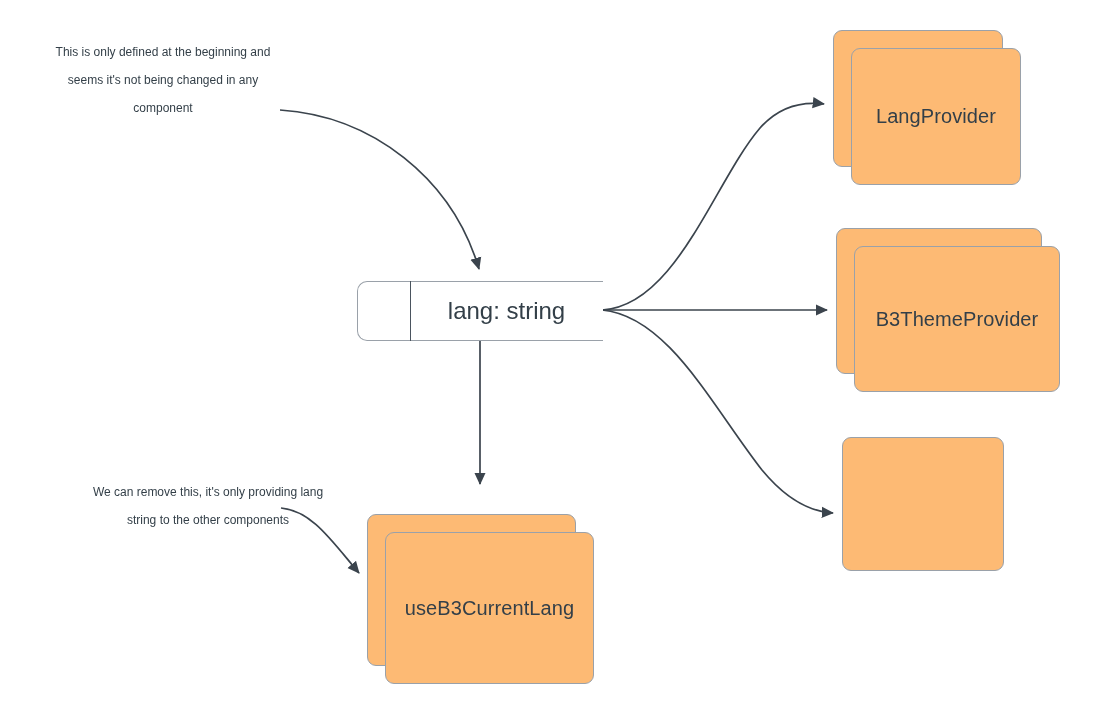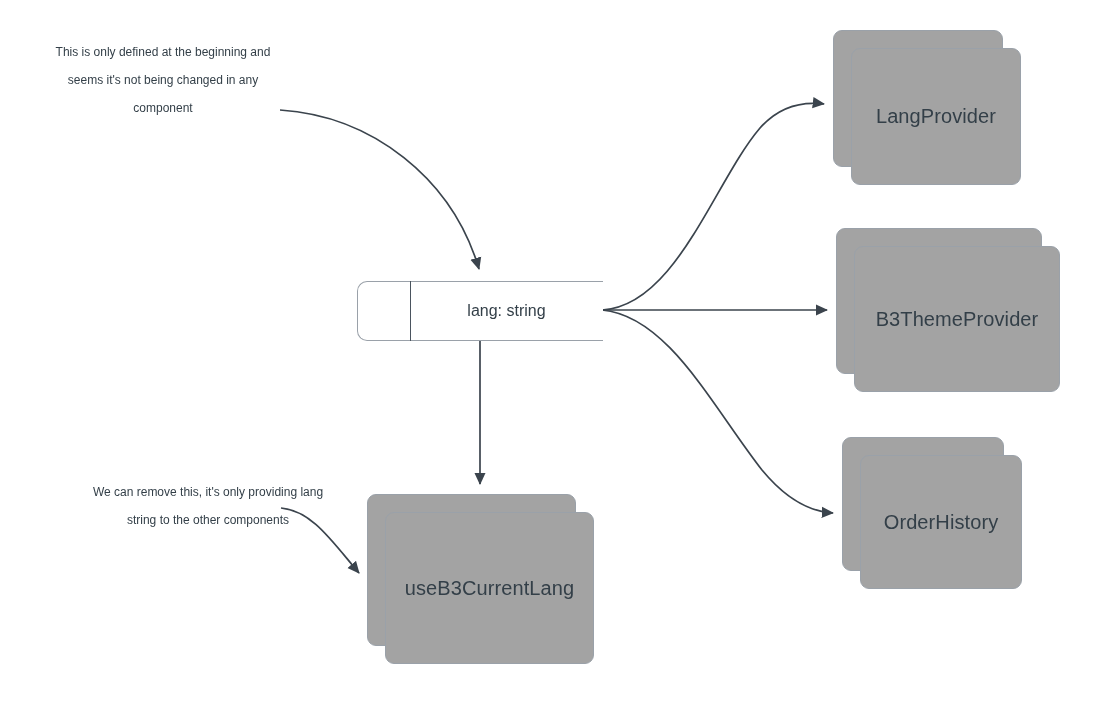--- a/index.html
+++ b/index.html
@@ -48,21 +48,21 @@
 
   
   .stack-node {
     position: absolute;
   }
   .stack-node .card-back,
   .stack-node .card-front {
     position: absolute;
     border: 1.6px solid #9aa1a9;
     border-radius: 9px;
-    background: #a3a3a3;
+    background: #fdba74;
     box-sizing: border-box;
   }
   .stack-node .card-back {
     left: 0;
     top: 0;
     right: 18px;
     bottom: 18px;
   }
   .stack-node .card-front {
     left: 18px;
@@ -78,21 +78,21 @@
     font-size: 20px;
     color: #333f48;
     text-align: center;
     padding: 0 8px;
     letter-spacing: 0.1px;
   }
 
   #node-langprovider   { left: 833px; top: 30px;  width: 188px; height: 155px; }
   #node-b3themeprovider{ left: 836px; top: 228px; width: 224px; height: 164px; }
   #node-orderhistory   { left: 842px; top: 437px; width: 180px; height: 152px; }
-  #node-useb3currentlang { left: 367px; top: 494px; width: 227px; height: 170px; }
+  #node-useb3currentlang { left: 367px; top: 514px; width: 227px; height: 170px; }
 
   
   #node-lang-string {
     position: absolute;
     left: 357px;
     top: 281px;
     width: 246px;
     height: 60px;
   }
   #node-lang-string .lang-body {
@@ -119,21 +119,21 @@
   #node-lang-string .lang-label {
     position: absolute;
     left: 53px;
     top: 0;
     right: 0;
     height: 100%;
     display: flex;
     align-items: center;
     justify-content: center;
     font-family: "Liberation Sans", sans-serif;
-    font-size: 16px;
+    font-size: 24px;
     color: #333f48;
   }
 </style>
 </head>
 <body>
 
 <svg id="canvas" viewBox="0 0 1100 705" xmlns="http://www.w3.org/2000/svg">
   <defs>
     <marker id="arrow" viewBox="0 0 10 10" refX="9.2" refY="5" markerWidth="7.2" markerHeight="7.2" orient="auto-start-reverse">
       <path d="M 0 0.4 L 10 5 L 0 9.6 z" fill="#3b444d"></path>
@@ -172,23 +172,20 @@
 
 <div class="stack-node" id="node-b3themeprovider">
   <div class="card-back"></div>
   <div class="card-front">
     <span class="card-label">B3ThemeProvider</span>
   </div>
 </div>
 
 <div class="stack-node" id="node-orderhistory">
   <div class="card-back"></div>
-  <div class="card-front">
-    <span class="card-label">OrderHistory</span>
-  </div>
 </div>
 
 <div class="stack-node" id="node-useb3currentlang">
   <div class="card-back"></div>
   <div class="card-front">
     <span class="card-label">useB3CurrentLang</span>
   </div>
 </div>
 
 </body></html>

